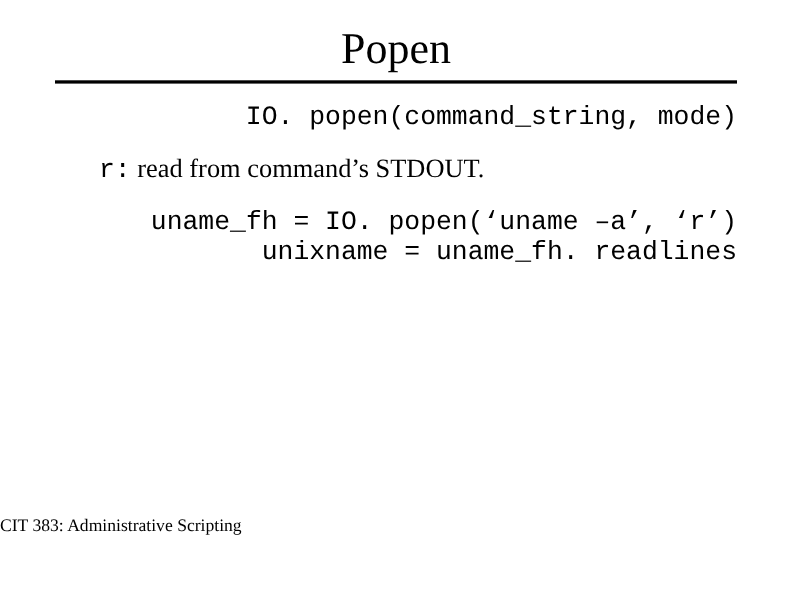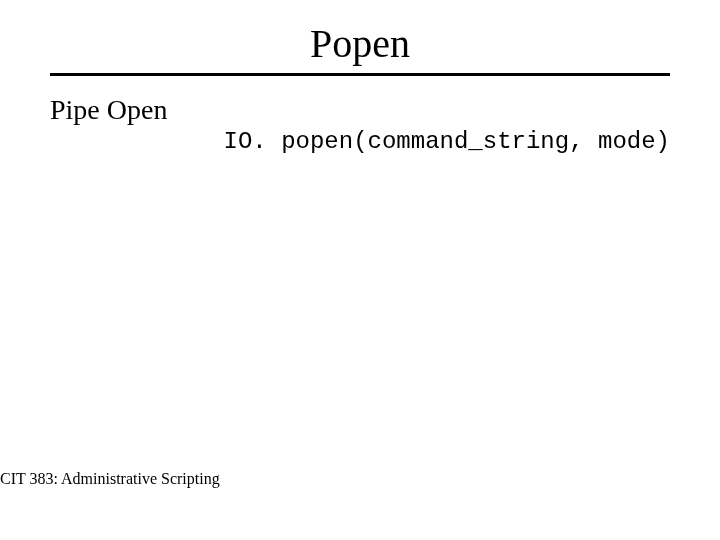--- a/index.html
+++ b/index.html
@@ -59,22 +59,26 @@
   }
 </style>
 </head>
 <body>
 
 <div class="slide">
 
   <h1 class="title">Popen</h1>
   <hr class="rule">
 
-  <div class="h2">Pipe Open</div>
   <div class="code-block">IO. popen(command_string, mode)</div>
 
   <div class="mode-lines">
+    <div>
+      <span class="mono">r:</span><span> read from command’s STDOUT.</span>
+    </div>
   </div>
 
+  <div class="code-block"><span>uname_fh = IO. popen(‘uname –a’, ‘r’)</span>
+<span>unixname = uname_fh. readlines</span></div>
 
   <div class="footer">CIT 383: Administrative Scripting</div>
 
 </div>
 
 </body></html>

